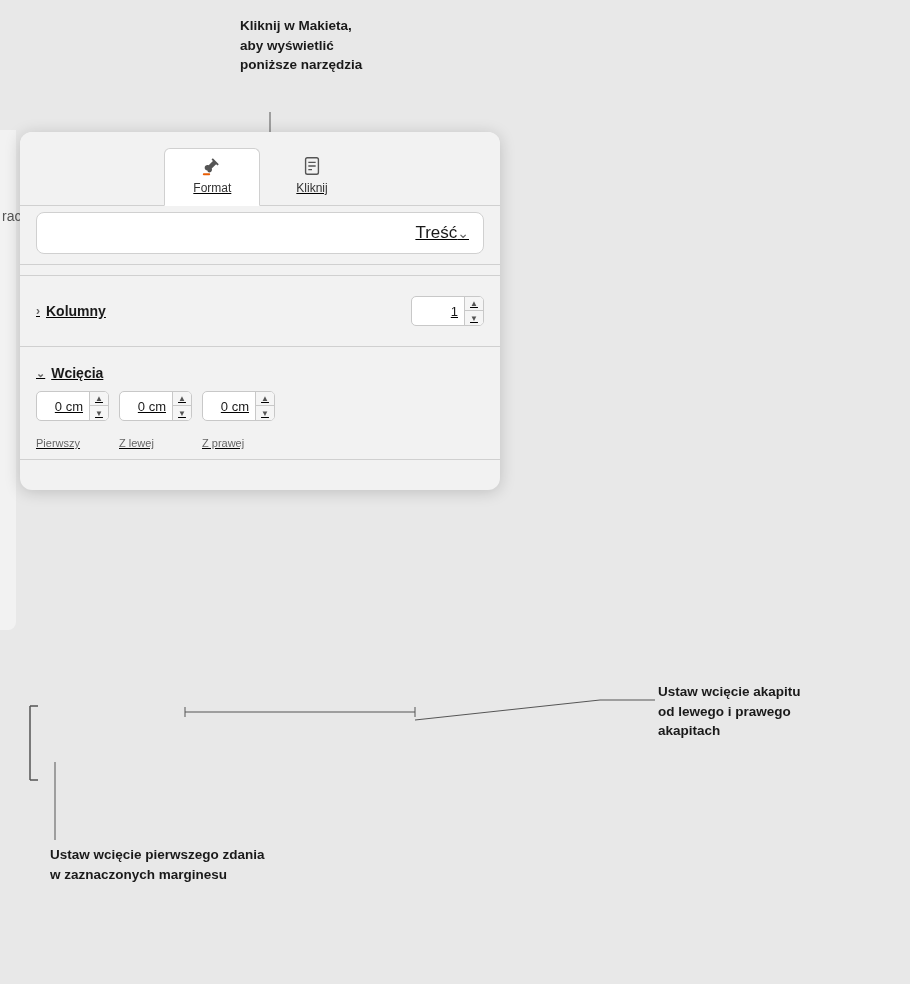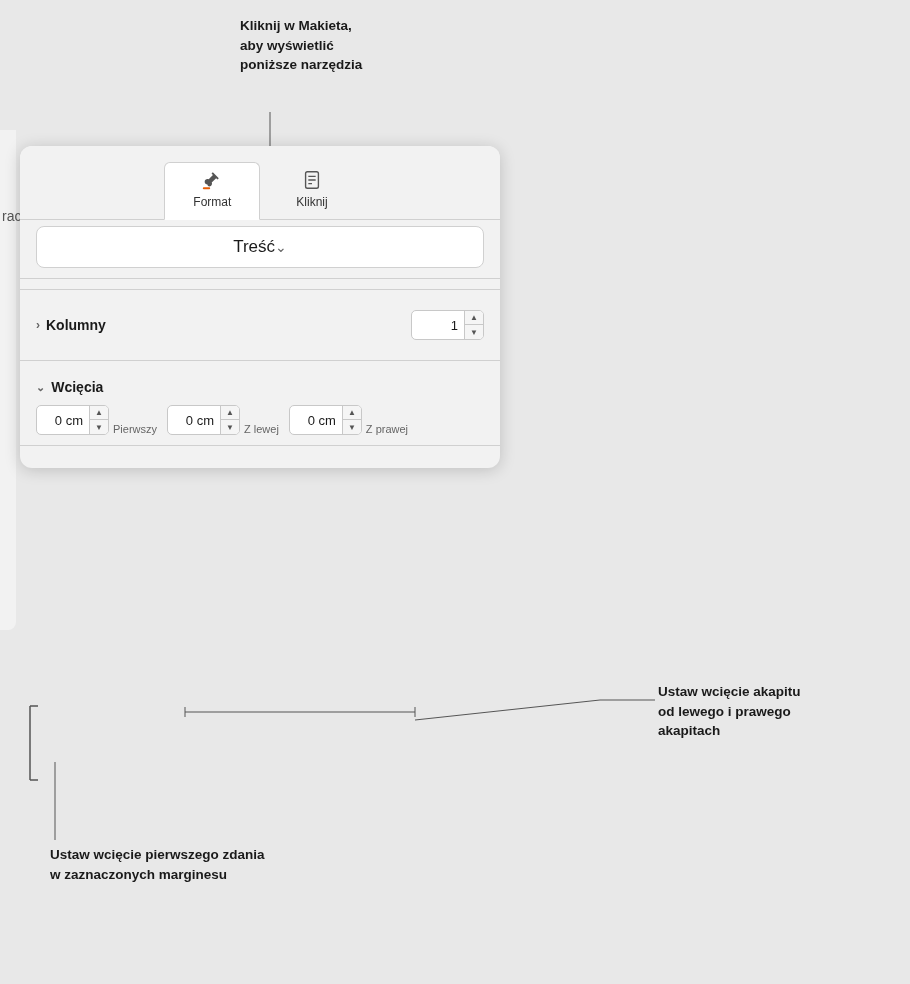--- a/index.html
+++ b/index.html
@@ -8,28 +8,29 @@
       font-family: -apple-system, BlinkMacSystemFont, "SF Pro Text", "Helvetica Neue", Arial, sans-serif;
       width: 910px;
       height: 984px;
       position: relative;
       overflow: hidden;
     }
 
     
     .panel {
       position: absolute;
-      top: 146px;
+      top: 132px;
       left: 20px;
       width: 480px;
       background: #f2f2f2;
       border-radius: 12px;
       box-shadow: 0 2px 16px rgba(0,0,0,0.18);
-      padding-bottom: 12px;
+      padding-bottom: 20px;
       overflow: hidden;
+      text-decoration: underline;
     }
 
     
     .panel-toolbar {
       display: flex;
       justify-content: center;
       align-items: flex-end;
       padding: 16px 20px 0 20px;
       gap: 8px;
       background: #f2f2f2;
@@ -72,21 +73,21 @@
 
     
     .style-selector {
       margin: 6px 16px;
       background: white;
       border: 1px solid #d0d0d0;
       border-radius: 8px;
       padding: 10px 14px;
       display: flex;
       align-items: center;
-      justify-content: center;
+      justify-content: flex-end;
       font-size: 17px;
       font-weight: 400;
       color: #1a1a1a;
     }
 
     .chevron-icon {
       color: #666;
       font-size: 14px;
     }
 
@@ -210,23 +211,23 @@
     }
 
     .indent-fields {
       display: flex;
       gap: 10px;
       margin-bottom: 8px;
     }
 
     .indent-field {
       display: flex;
-      flex-direction: row;
-      align-items: flex-end;
-      gap: 4px;
+      flex-direction: column;
+      align-items: flex-start;
+      gap: 16px;
     }
 
     .indent-field-label {
       font-size: 11px;
       color: #666;
       text-align: center;
     }
 
     
     .tooltip-box {

